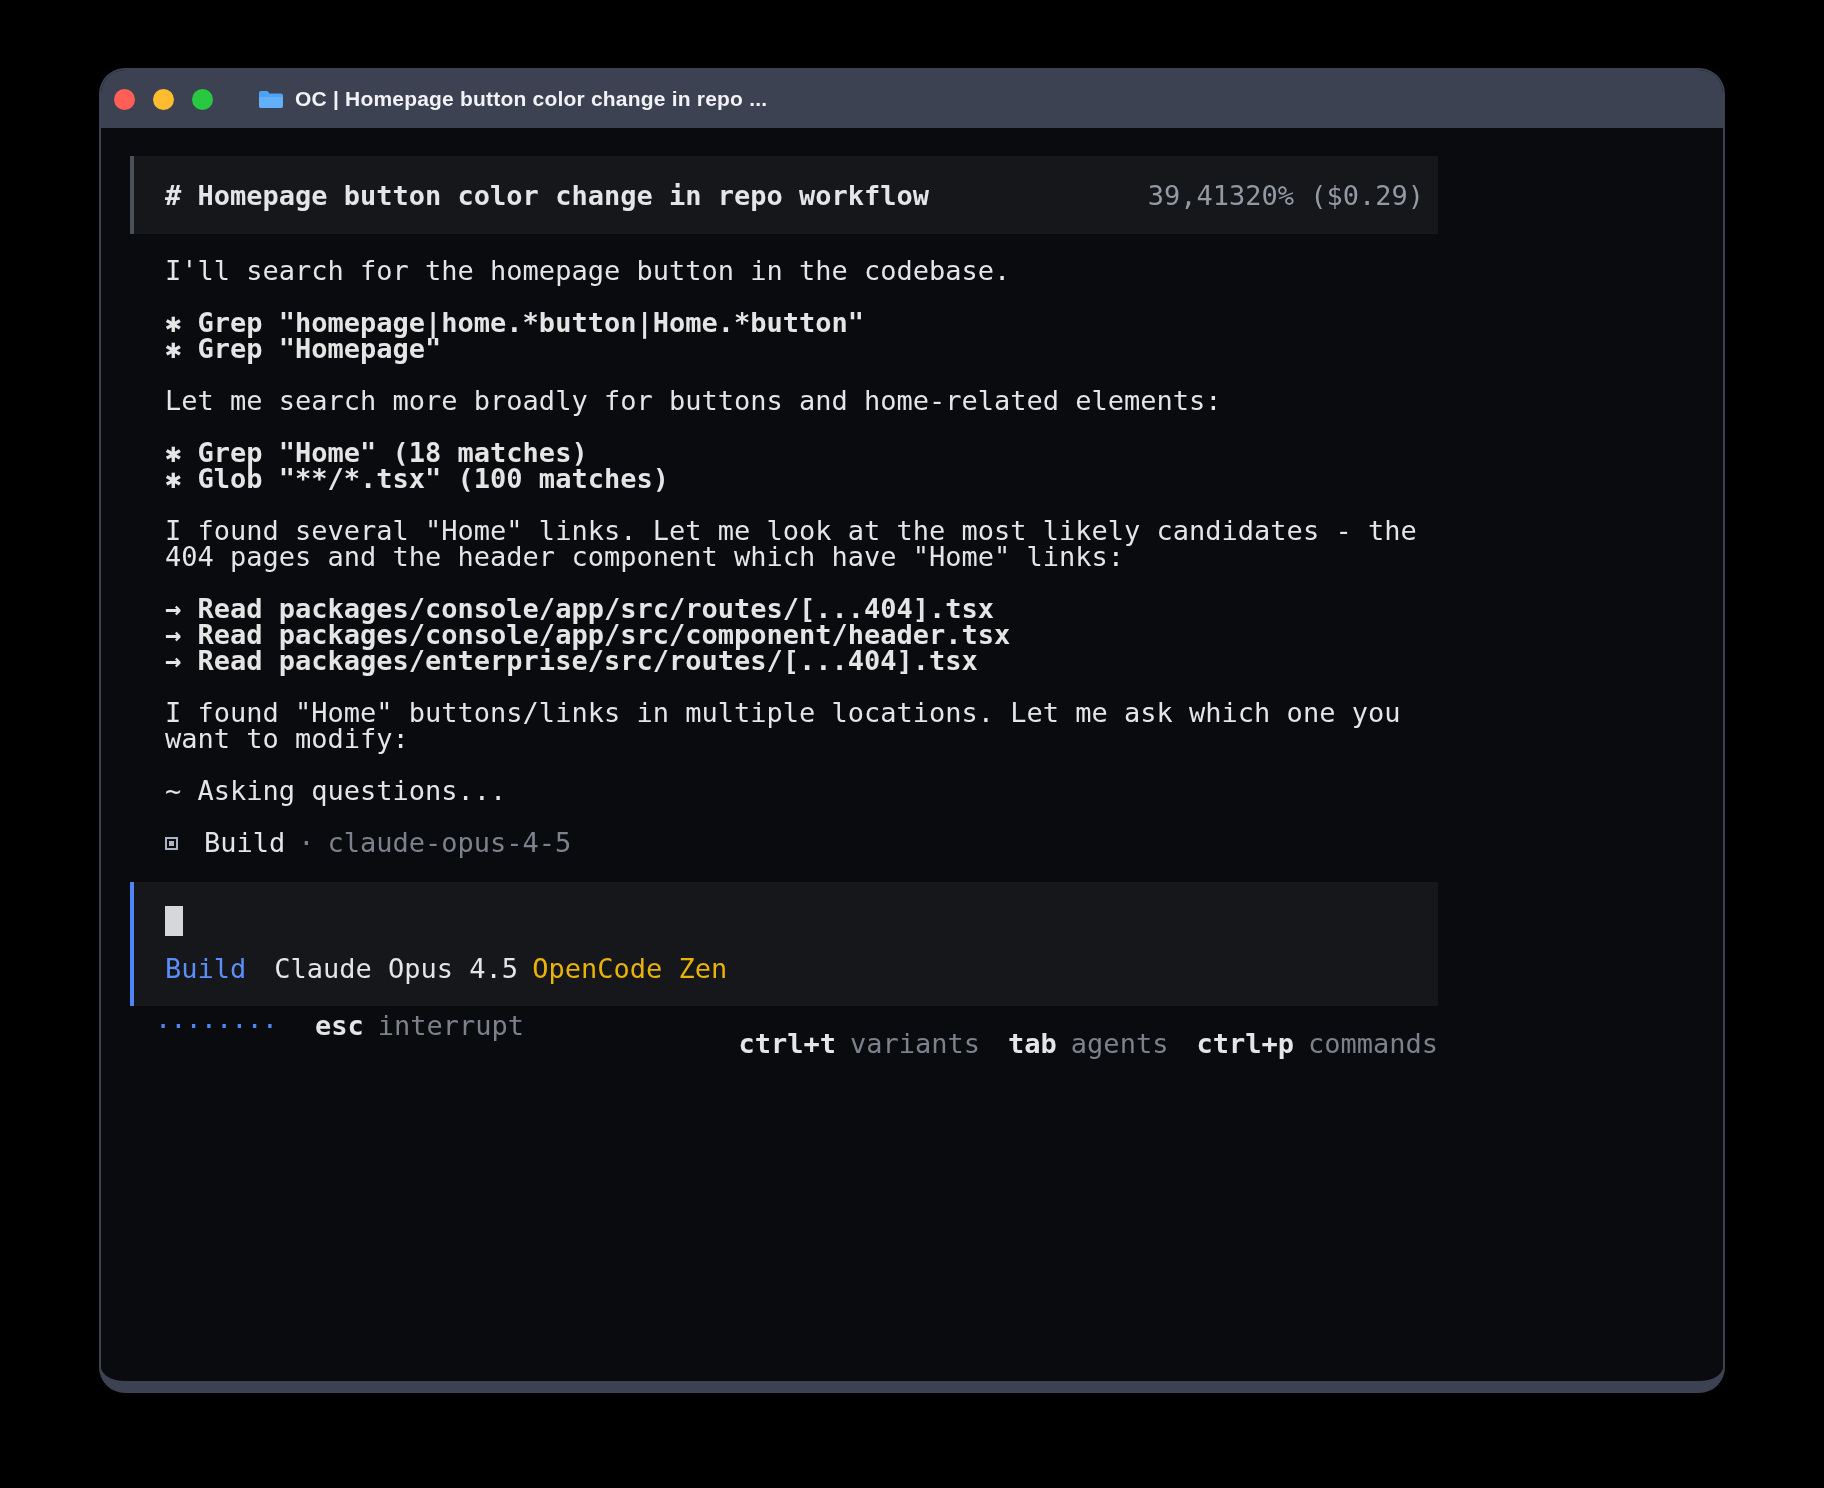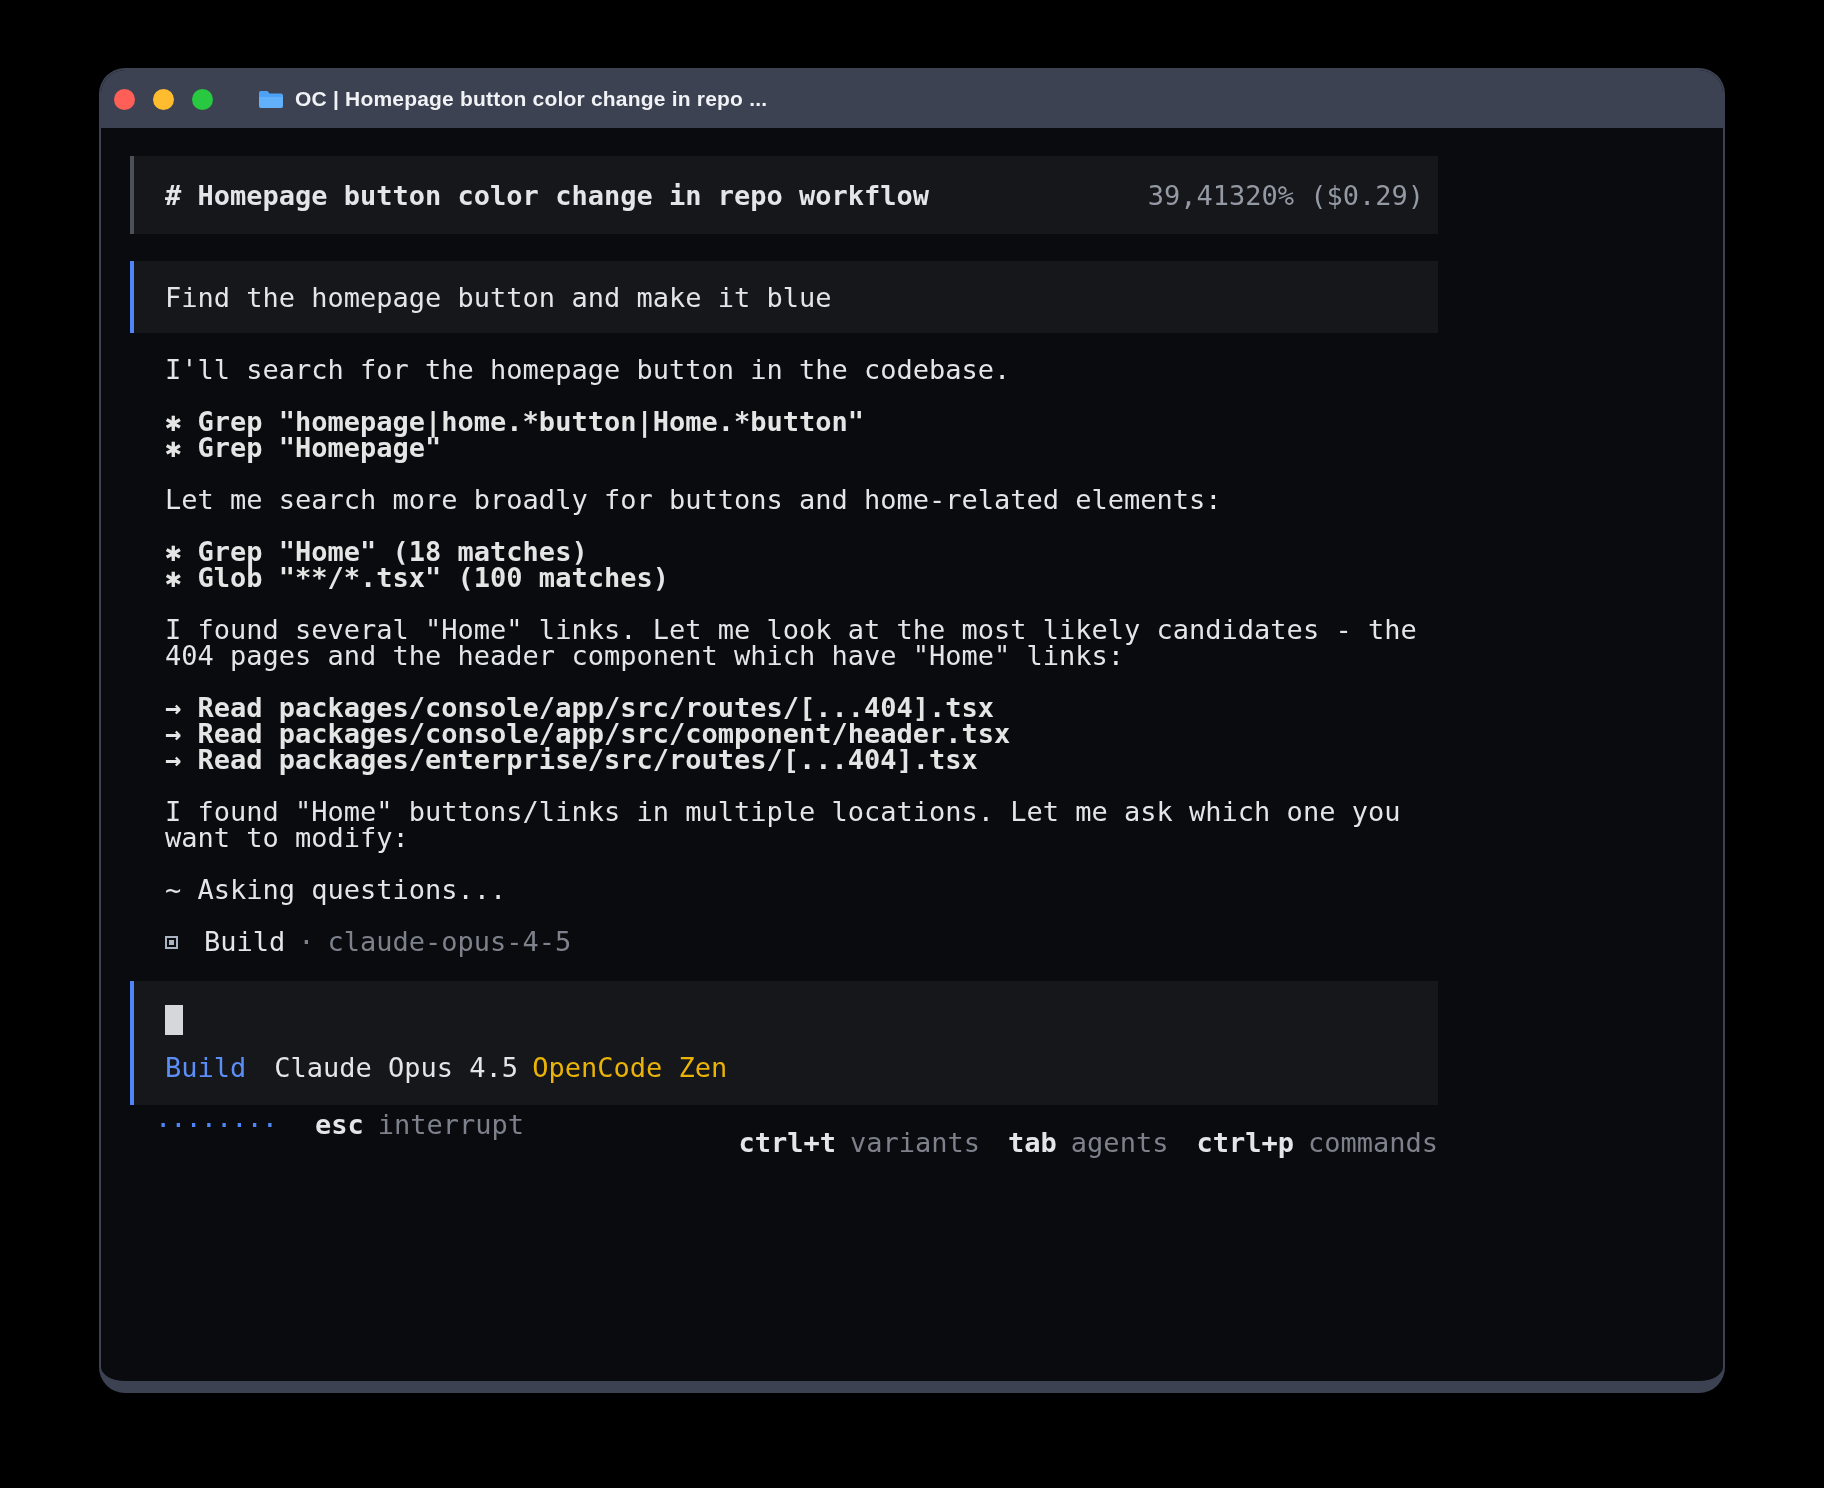--- a/index.html
+++ b/index.html
@@ -96,23 +96,20 @@
     <div class="content-col">
 
       <div class="block session-header">
         <span class="session-title"># Homepage button color change in repo workflow</span>
         <span class="session-meta">
           <span>39,413</span>
           <span>20% ($0.29)</span>
         </span>
       </div>
 
-      <div class="block user-message">
-        <span>Find the homepage button and make it blue</span>
-      </div>
 
       <div class="body">
         <p class="txt">I'll search for the homepage button in the codebase.</p>
 
         <div class="tool-group">
           <div class="tool">✱ Grep "homepage|home.*button|Home.*button"</div>
           <div class="tool">✱ Grep "Homepage"</div>
         </div>
 
         <p class="txt">Let me search more broadly for buttons and home-related elements:</p>

